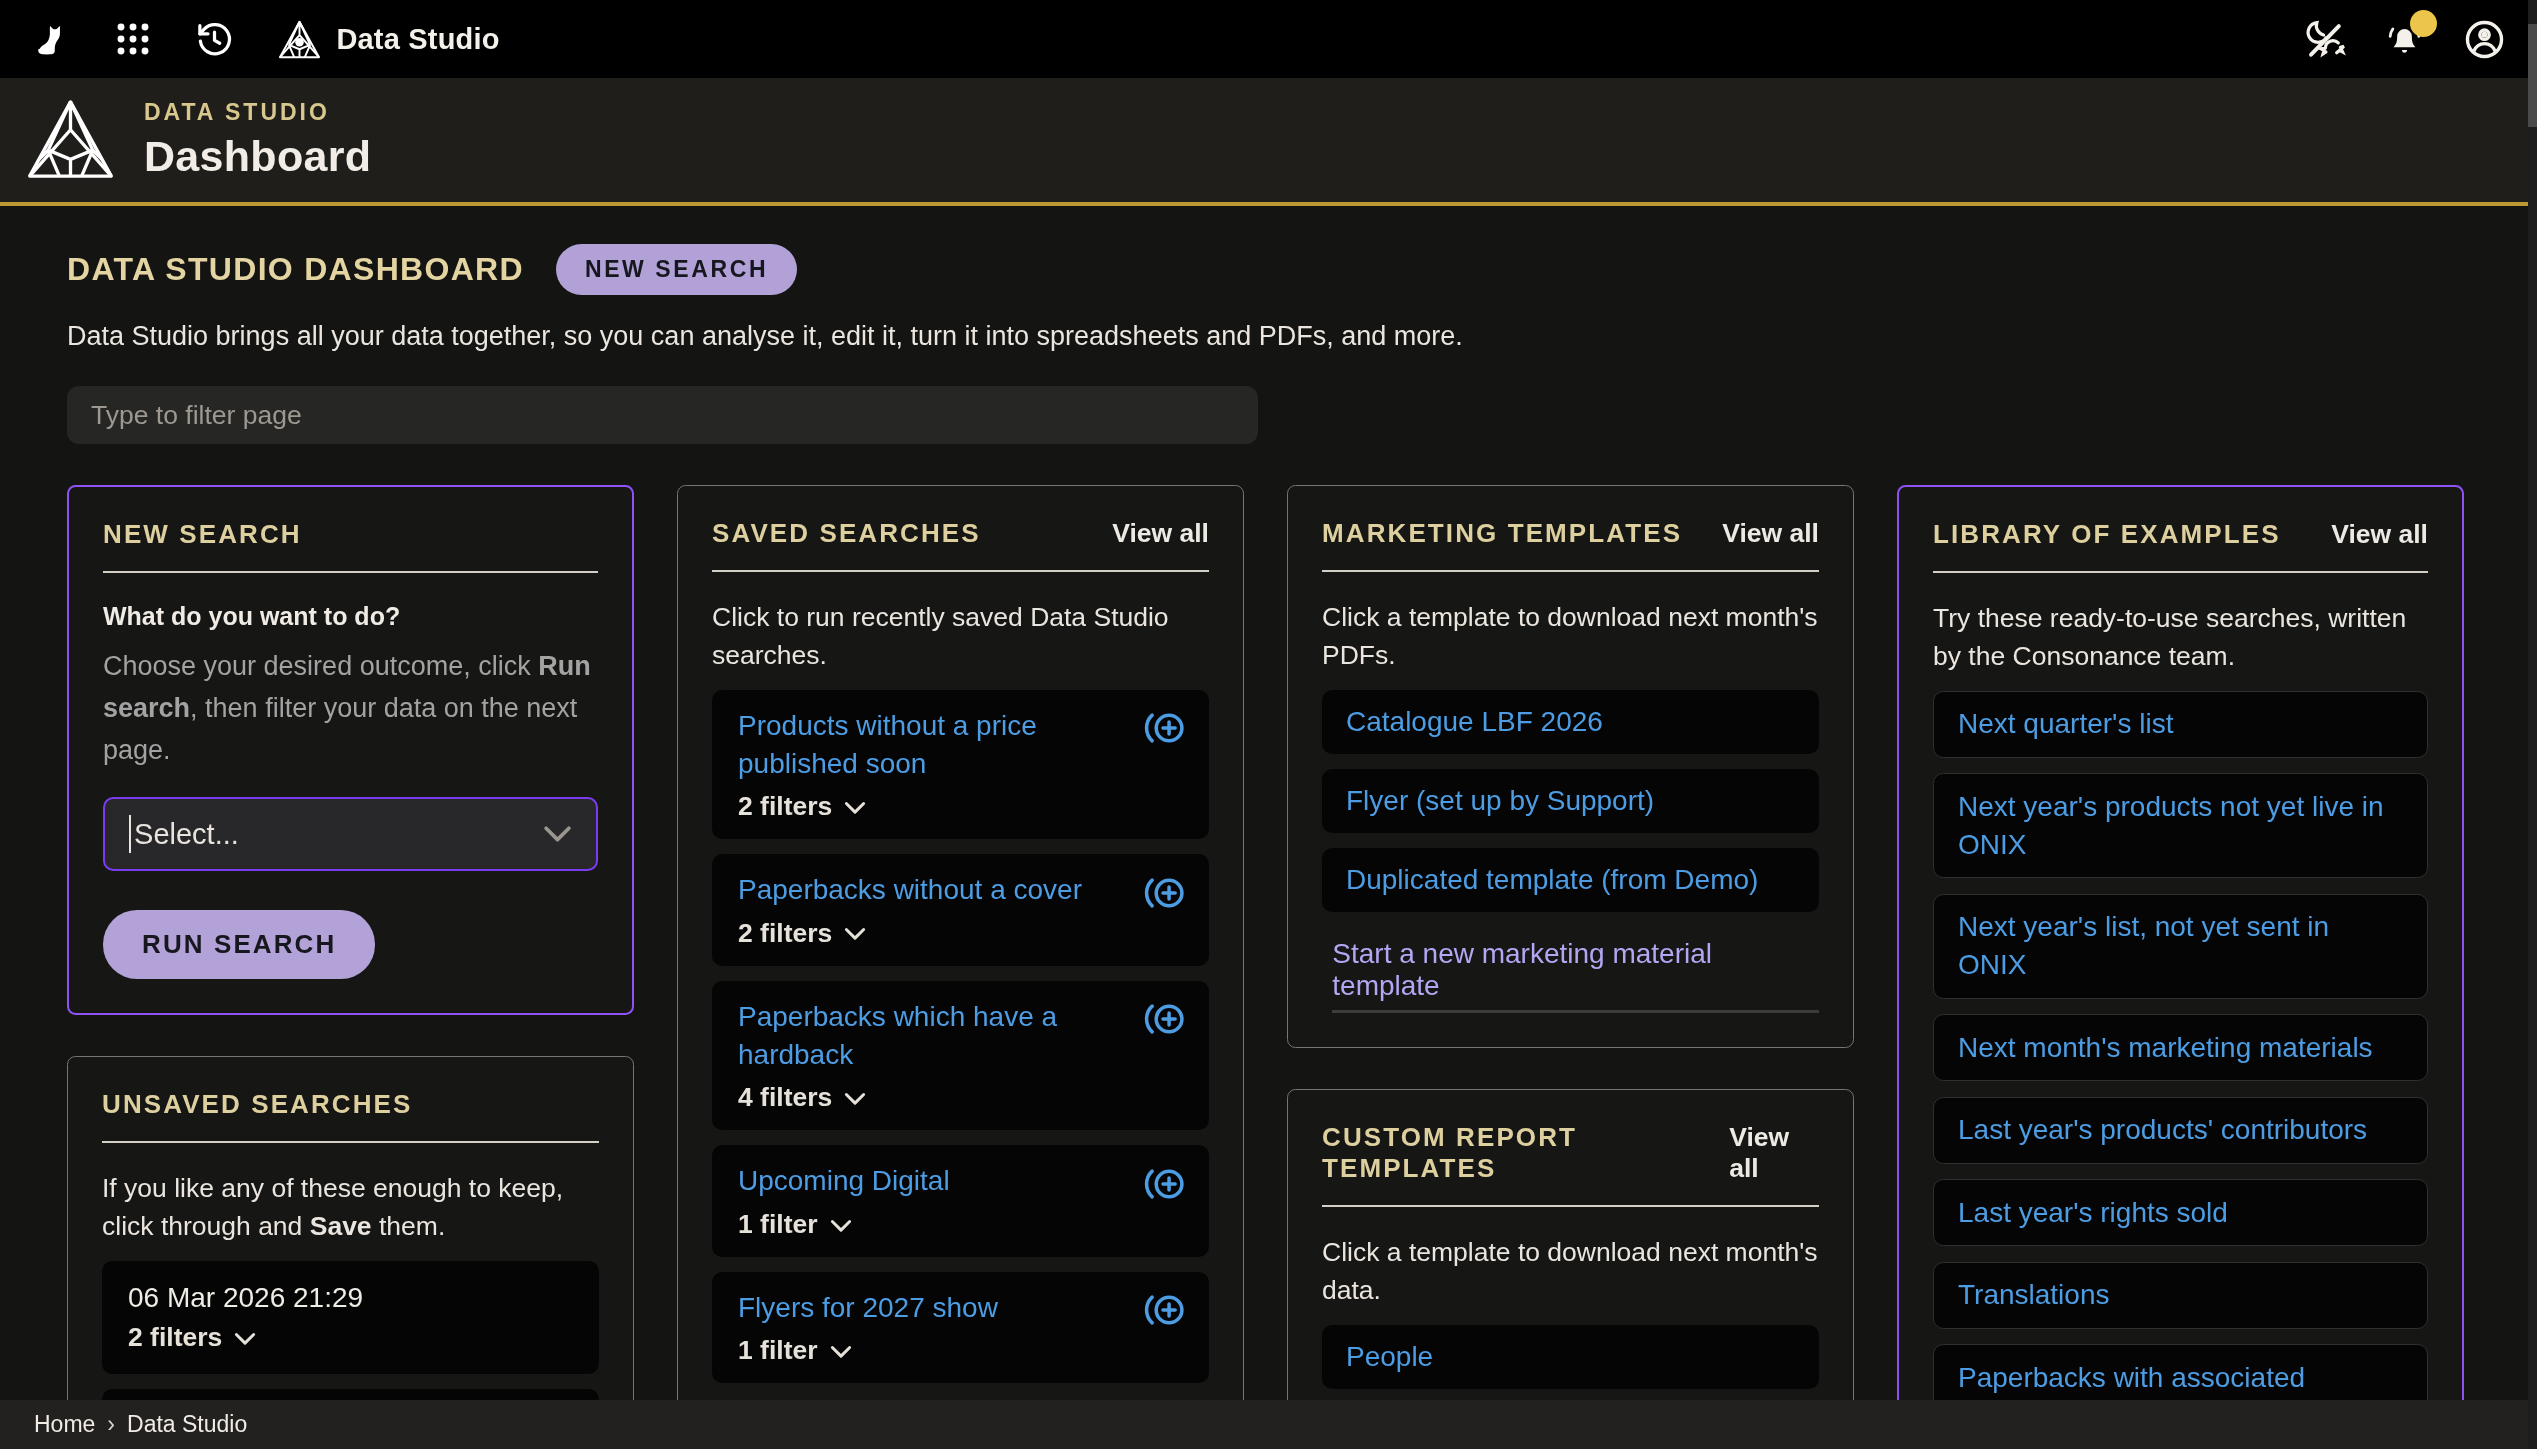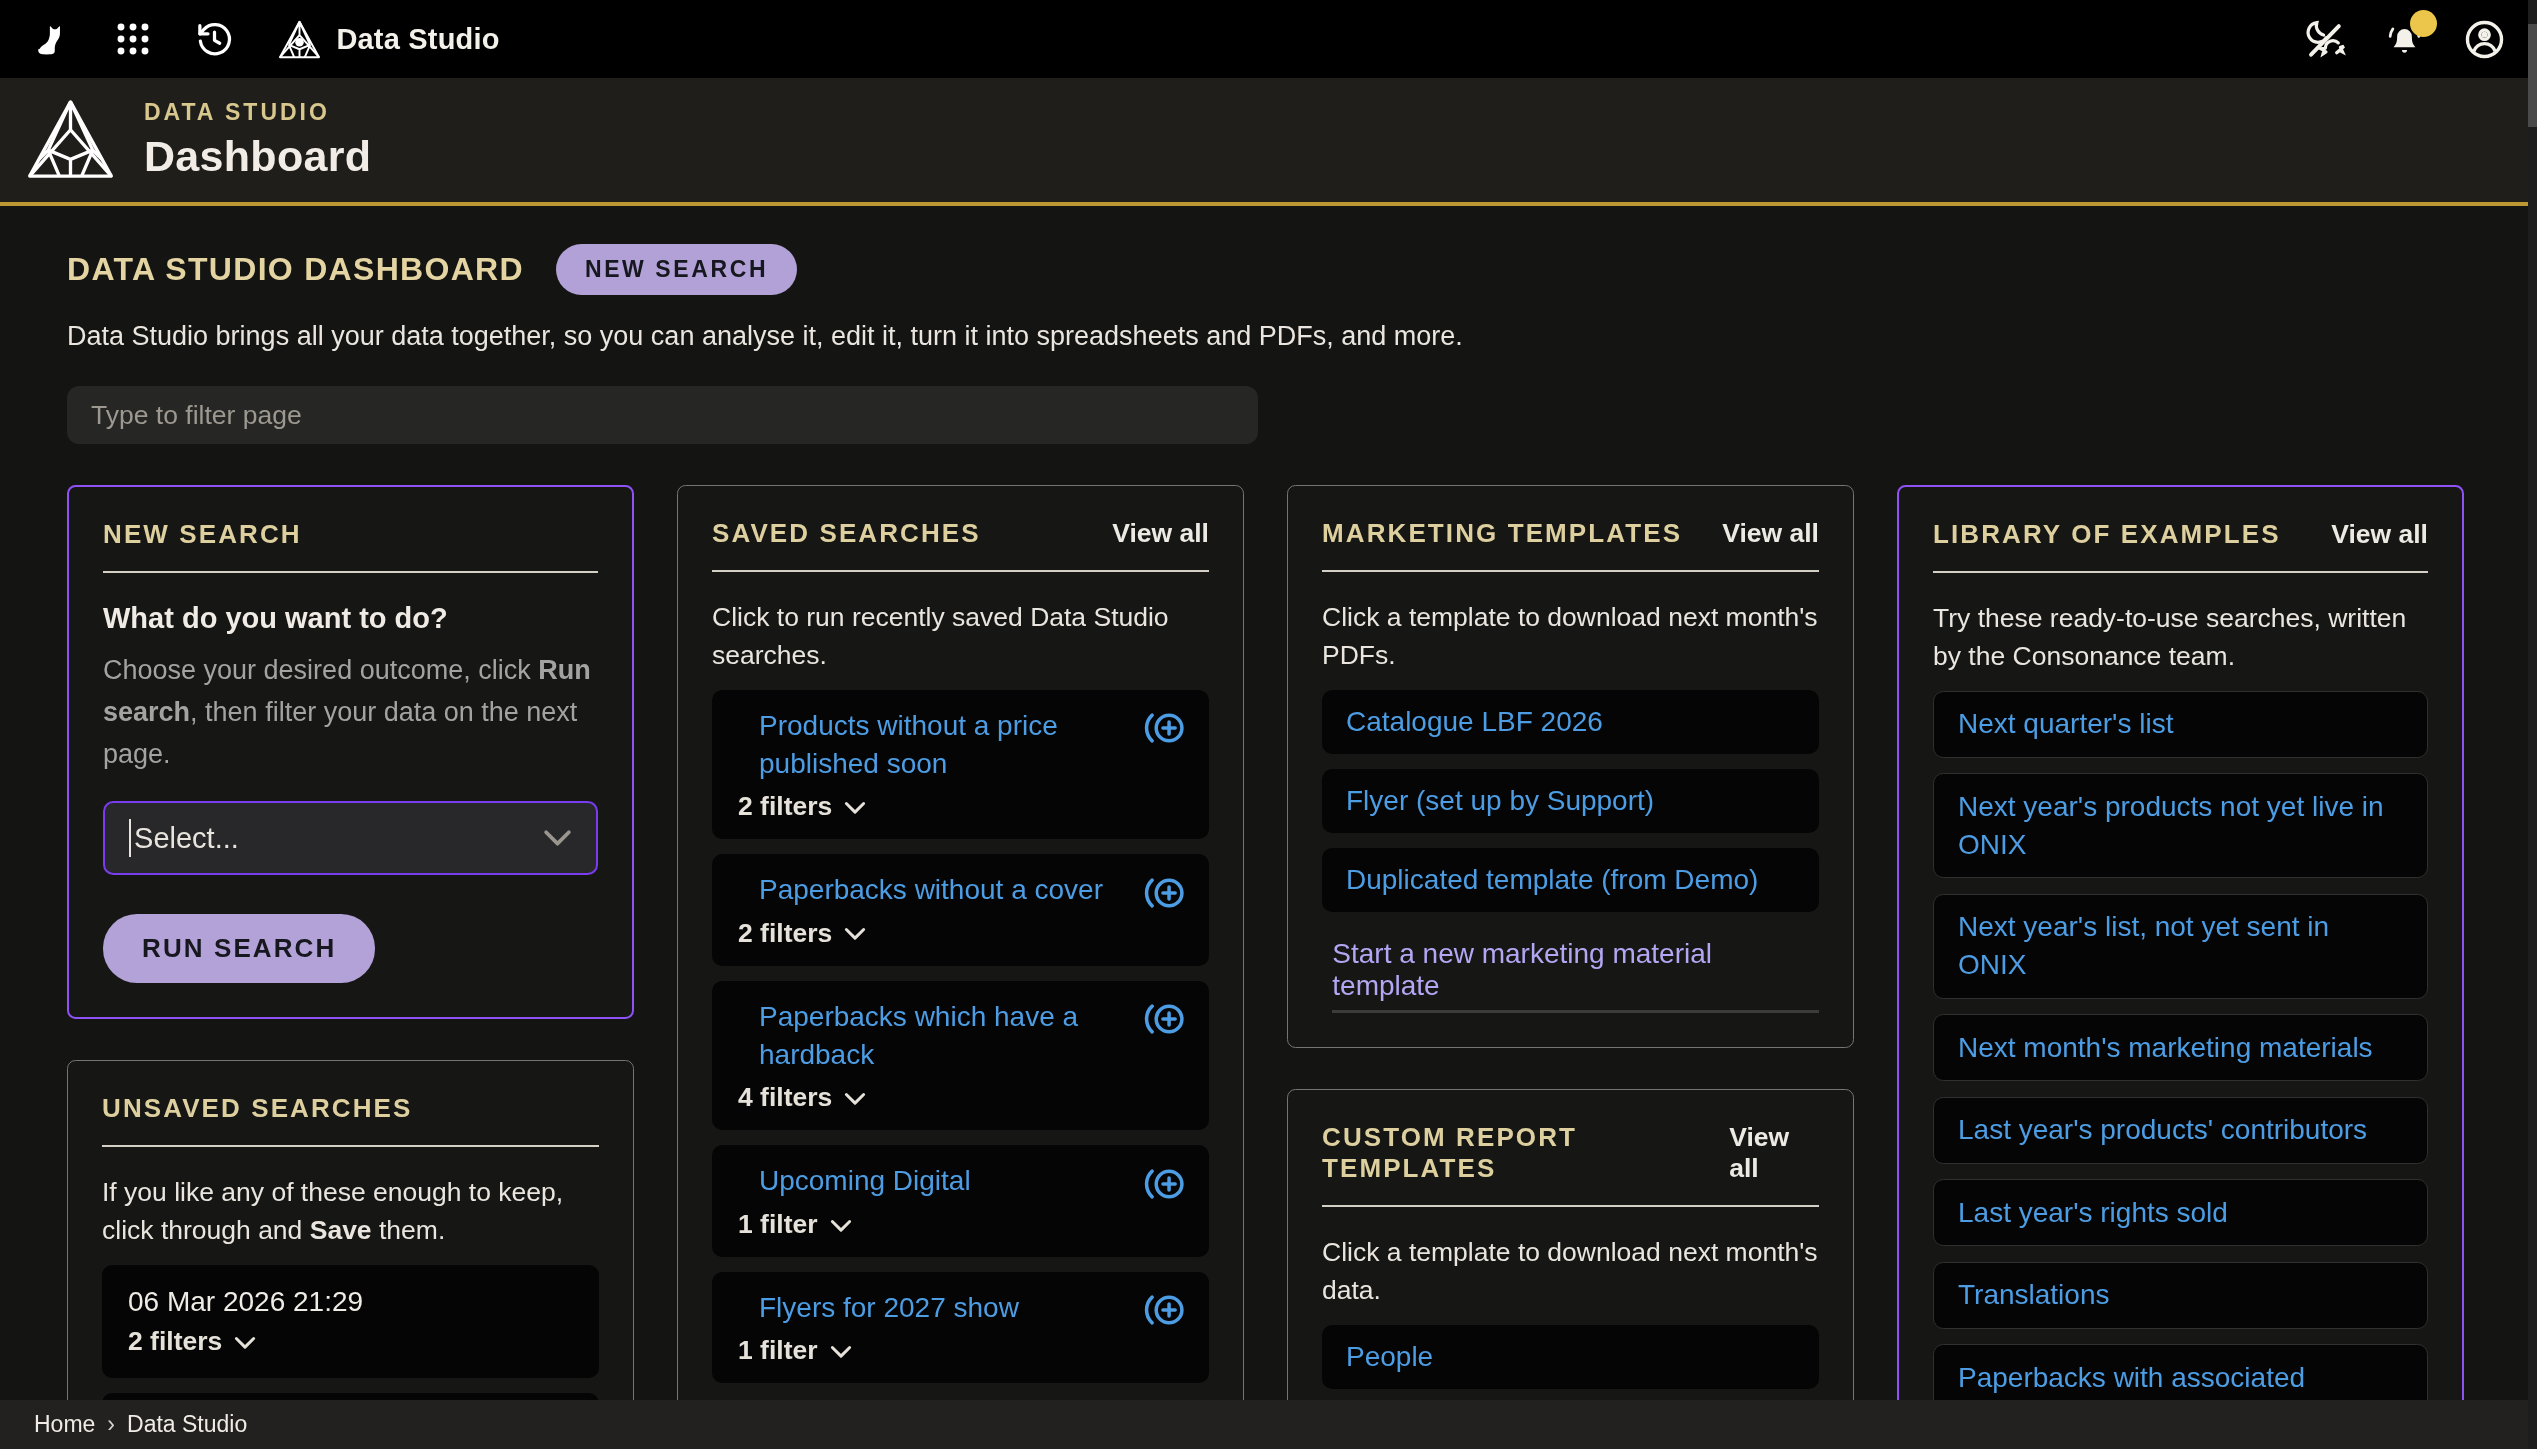--- a/index.html
+++ b/index.html
@@ -79,38 +79,38 @@
   .view-all { color:#eceae3; font-size:26.5px; font-weight:700; }
   .rule { border-bottom:2.6px solid #d5d0c6; margin:20.5px 0 26px; }
   .card-desc { font-size:26.5px; line-height:1.45; color:#eae6df; }
   .card-desc b, .intro b { font-weight:700; }
 
   .item {
     background:#050505; border-radius:10.3px; padding:17px 26px;
     margin-top:15.4px; position:relative;
   }
   .item .blue { color:#4d9de4; font-size:28px; line-height:1.35; display:block; }
-  .saved-item .blue { width:82%;margin-left:21px; }
+  .saved-item .blue { width:82%; }
   .filters-row { margin-top:8.5px; font-size:26.5px; font-weight:700; color:#e6e2da;
     display:flex; align-items:center; gap:12px; cursor:pointer; width:fit-content; }
   .chev { margin-top:3.4px; }
   .runplus { position:absolute; top:15.4px; right:19px; cursor:pointer; }
 
   .lib-item { border:1.7px solid #303030; padding:13.7px 24px; }
   .tpl-item { padding:13px 24px; }
   .tpl-item .blue { font-size:28px; }
 
   .footer-link {
     display:inline-block; margin-top:26px; margin-left:10.3px;
     color:#b3a7f3; font-size:28px;
     border-bottom:3.4px solid #3c3c3c; padding-bottom:8.5px;
   }
 
   
-  .question { margin-top:29px; font-size:29px; font-weight:700; color:#f0ece5; }
+  .question { margin-top:29px; font-size:25px; font-weight:700; color:#f0ece5; }
   .ns-para { margin-top:15.4px; font-size:27px; line-height:1.55; color:#a3a3a3; }
   .select-box {
     margin-top:26px; height:74px; border:2.6px solid #7a3cf0; border-radius:10.3px;
     background:#28282a; display:flex; align-items:center; padding:0 24px;
     cursor:pointer;
   }
   .select-box .caret { width:1.7px; height:38px; background:#e9e5de; margin-right:3.4px; }
   .select-value { font-size:29px; color:#e9e5de; }
   .select-box .sel-chev { margin-left:auto; }
   .run-btn {

